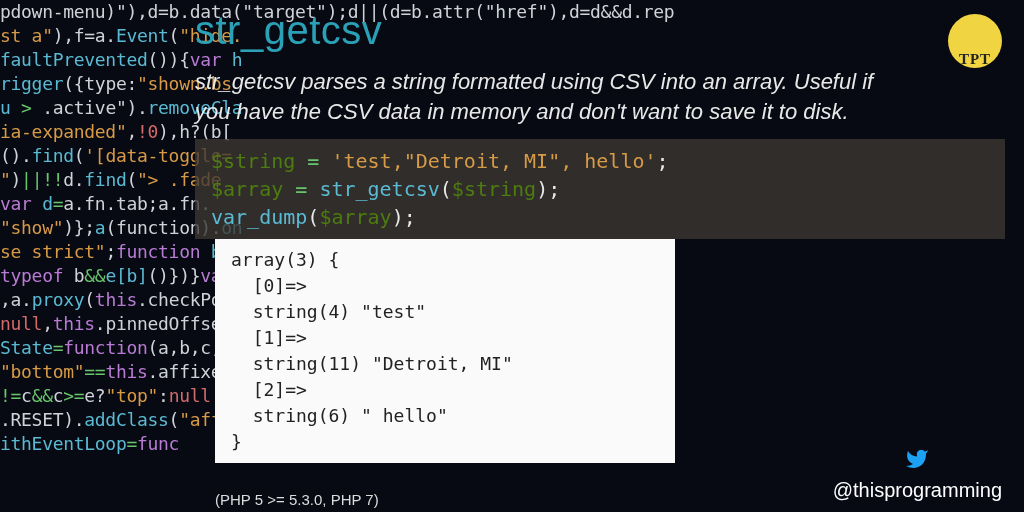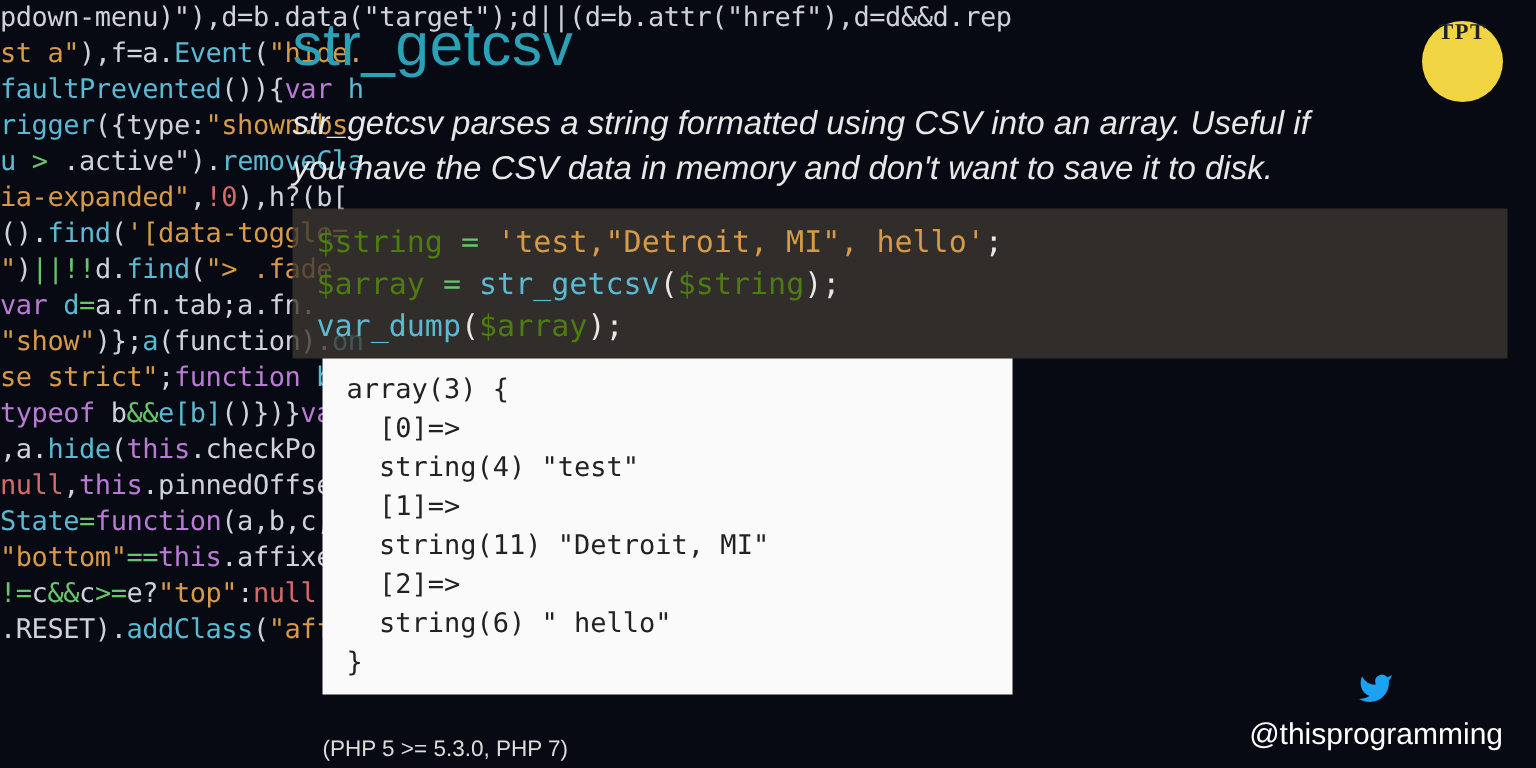--- a/index.html
+++ b/index.html
@@ -82,21 +82,21 @@
     font-size: 20px;
     flex-direction: column;
   }
   .tw-icon svg { width: 24px; height: 24px; fill: #1da1f2; display:block;}
   .badge {
     position: absolute;
     right: 22px; top: 14px;
     width: 54px; height: 54px;
     border-radius: 50%;
     background: #f0d441;
-    display: flex; align-items: flex-start; justify-content: center;
+    display: flex; align-items: flex-end; justify-content: center;
     font-family: Georgia, serif;
     font-weight: 700;
     font-size: 15px;
     color: #222;
     letter-spacing: 1px;
   }
   .c-orange { color: #d79a47; }
   .c-cyan   { color: #5bbad3; }
   .c-green  { color: #68c56c; }
   .c-purple { color: #b97bd4; }
@@ -112,26 +112,27 @@
   <div class="bg-line"><span class="c-cyan">faultPrevented</span><span class="c-white">()){</span><span class="c-purple">var</span><span class="c-cyan"> h</span></div>
   <div class="bg-line"><span class="c-cyan">rigger</span><span class="c-white">({type:</span><span class="c-orange">"shown.bs</span></div>
   <div class="bg-line"><span class="c-cyan">u</span><span class="c-green"> &gt; </span><span class="c-white">.active").</span><span class="c-cyan">removeCla</span></div>
   <div class="bg-line"><span class="c-orange">ia-expanded"</span><span class="c-white">,</span><span class="c-red">!0</span><span class="c-white">),h?(b[</span></div>
   <div class="bg-line"><span class="c-white">().</span><span class="c-cyan">find</span><span class="c-white">(</span><span class="c-orange">'[data-toggle=</span></div>
   <div class="bg-line"><span class="c-orange">"</span><span class="c-white">)</span><span class="c-green">||!!</span><span class="c-white">d.</span><span class="c-cyan">find</span><span class="c-white">(</span><span class="c-orange">"&gt; .fade</span></div>
   <div class="bg-line"><span class="c-purple">var </span><span class="c-cyan">d</span><span class="c-green">=</span><span class="c-white">a.fn.tab;a.fn.</span></div>
   <div class="bg-line"><span class="c-orange">"show"</span><span class="c-white">)};</span><span class="c-cyan">a</span><span class="c-white">(function).</span><span class="c-cyan">on</span></div>
   <div class="bg-line"><span class="c-orange">se strict"</span><span class="c-white">;</span><span class="c-purple">function </span><span class="c-cyan">b(</span></div>
   <div class="bg-line"><span class="c-purple">typeof </span><span class="c-white">b</span><span class="c-green">&amp;&amp;</span><span class="c-cyan">e[b]</span><span class="c-white">()})}</span><span class="c-purple">va</span></div>
-  <div class="bg-line"><span class="c-white">,a.</span><span class="c-cyan">hide</span><span class="c-white">(</span><span class="c-purple">this</span><span class="c-white">.checkPo</span></div>
+  <div class="bg-line"><span class="c-white">,a.</span><span class="c-cyan">proxy</span><span class="c-white">(</span><span class="c-purple">this</span><span class="c-white">.checkPo</span></div>
   <div class="bg-line"><span class="c-red">null</span><span class="c-white">,</span><span class="c-purple">this</span><span class="c-white">.pinnedOffset</span><span class="c-green">=</span></div>
   <div class="bg-line"><span class="c-cyan">State</span><span class="c-green">=</span><span class="c-purple">function</span><span class="c-white">(a,b,c,</span></div>
   <div class="bg-line"><span class="c-orange">"bottom"</span><span class="c-green">==</span><span class="c-purple">this</span><span class="c-white">.affixed</span></div>
   <div class="bg-line"><span class="c-green">!=</span><span class="c-white">c</span><span class="c-green">&amp;&amp;</span><span class="c-white">c</span><span class="c-green">&gt;=</span><span class="c-white">e?</span><span class="c-orange">"top"</span><span class="c-white">:</span><span class="c-red">null!</span></div>
   <div class="bg-line"><span class="c-white">.RESET).</span><span class="c-cyan">addClass</span><span class="c-white">(</span><span class="c-orange">"aff</span></div>
+  <div class="bg-line"><span class="c-cyan">ithEventLoop</span><span class="c-green">=</span><span class="c-purple">func</span></div>
 </div>
 
 <div class="badge">
   <span>TPT</span>
 </div>
 
 <div class="content">
   <div class="title">str_getcsv</div>
   <div class="desc">str_getcsv parses a string formatted using CSV into an array.  Useful if you have the CSV data in memory and don't want to save it to disk.</div>
 

